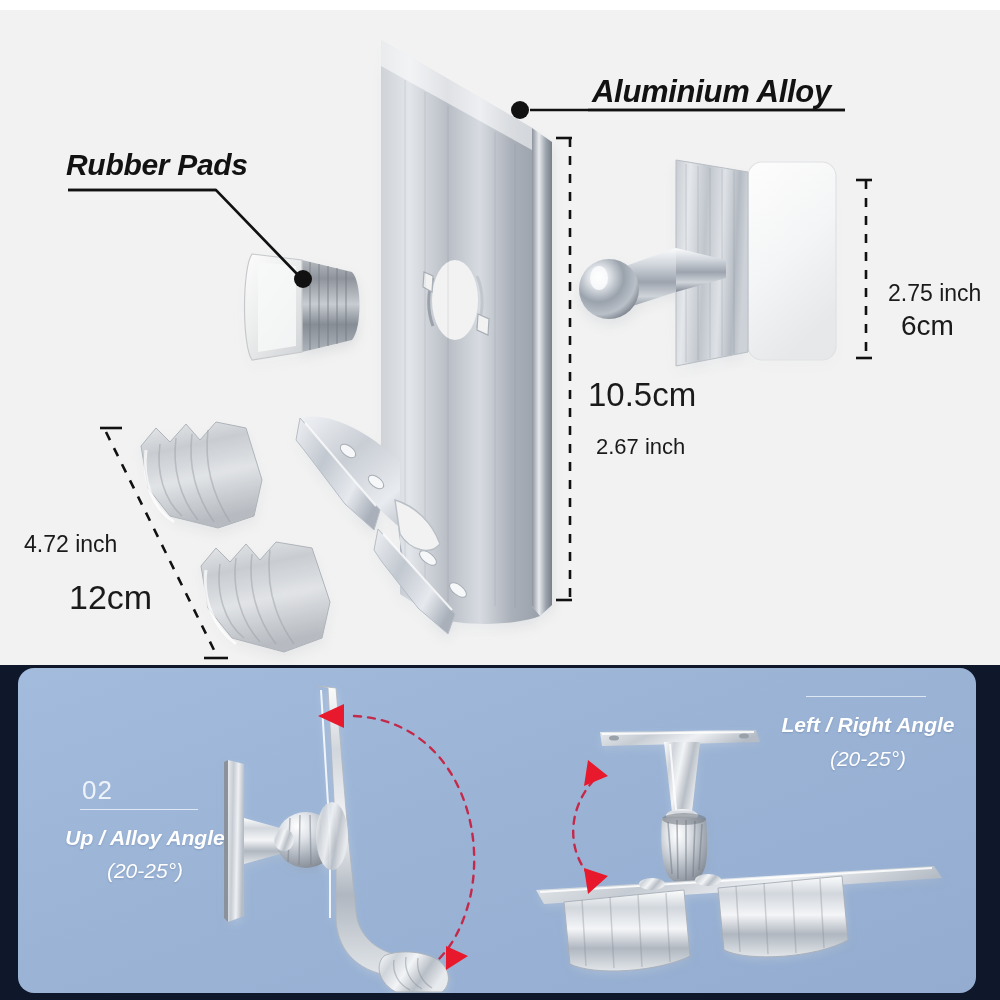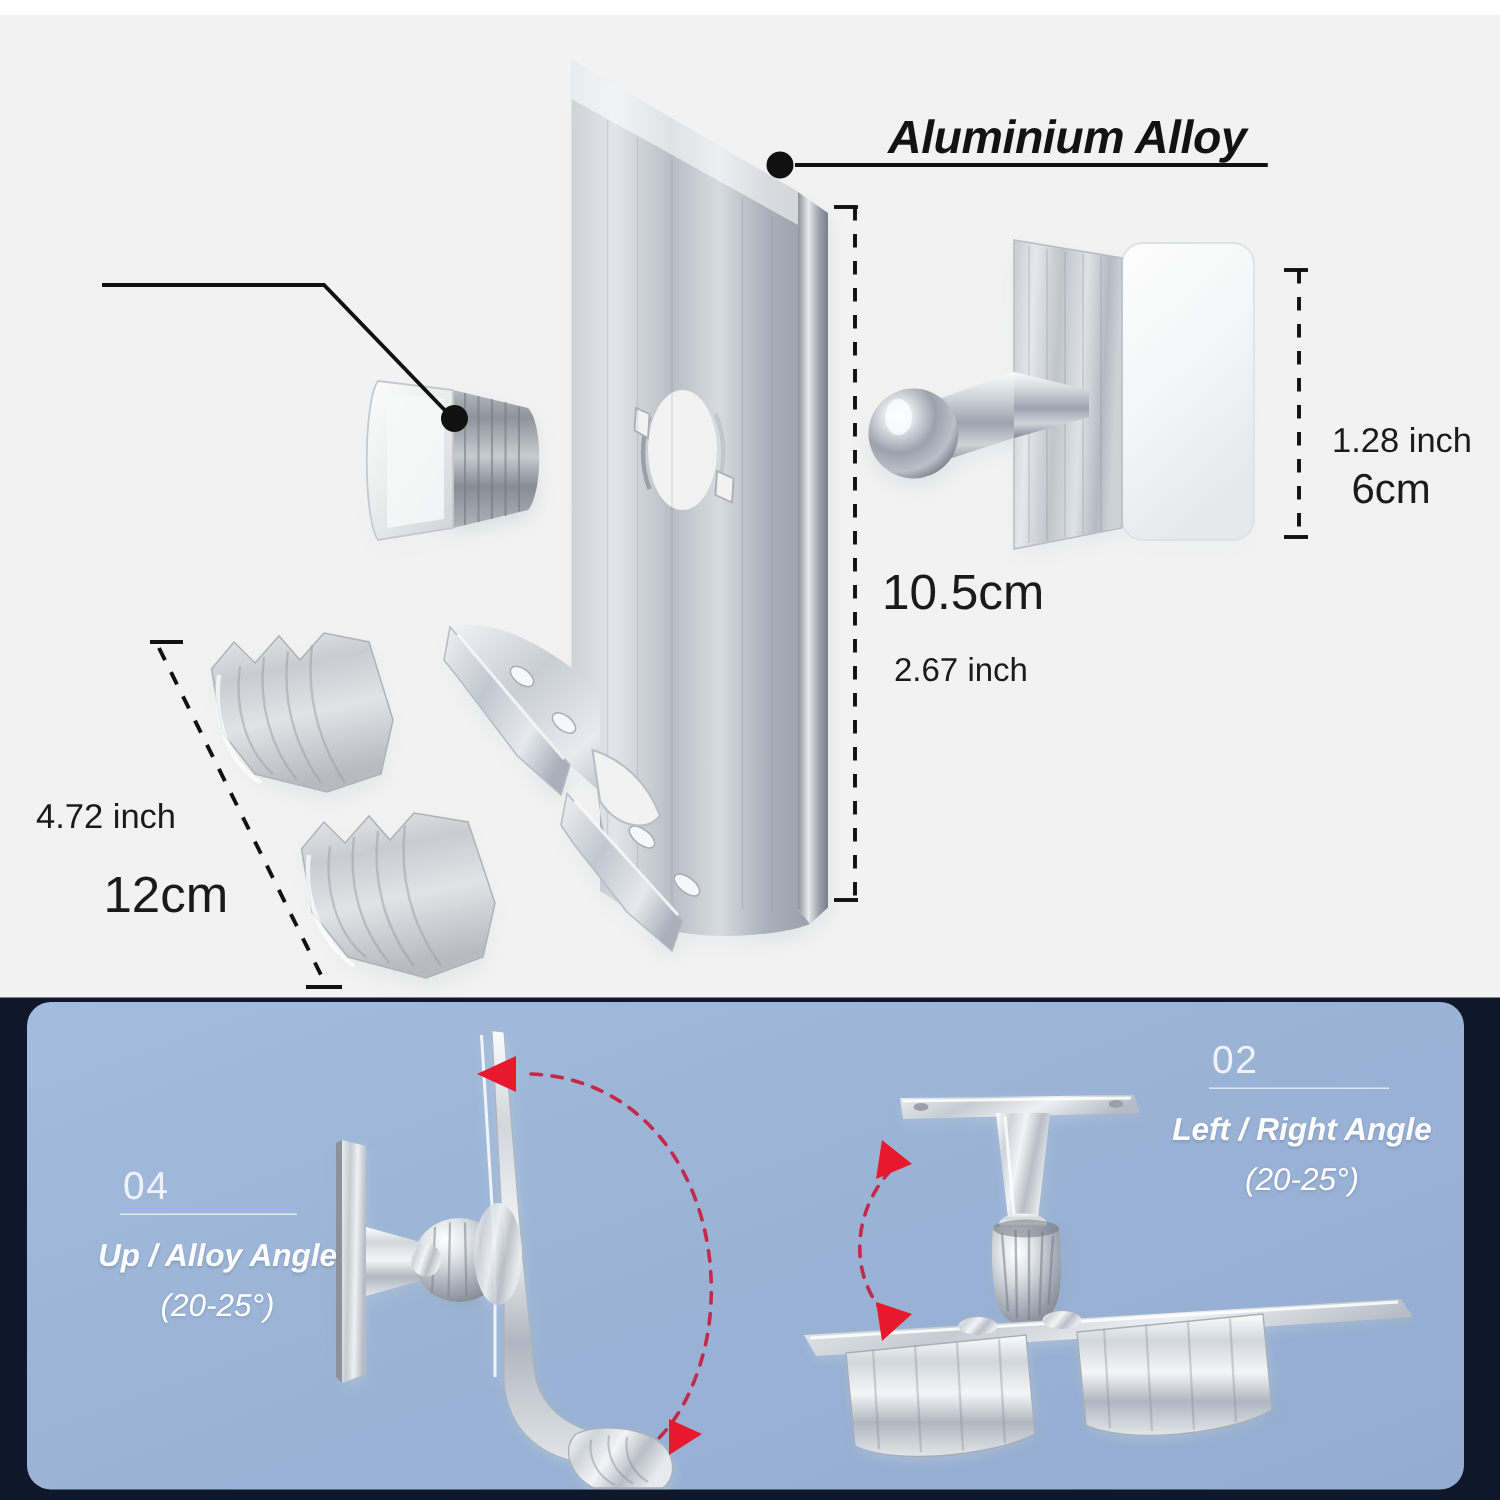--- a/index.html
+++ b/index.html
@@ -358,26 +358,27 @@
       <g stroke="#111111" stroke-width="2.6">
         <path d="M588,100 L845,100"></path>
       </g>
       <g stroke="#111111" stroke-width="2.6">
         <path d="M68,180 L216,180"></path>
       </g>
     </svg>
 
     <div class="callout-label" id="label-aluminium">Aluminium Alloy</div>
 
+    <div class="callout-label" id="label-rubber">Rubber Pads</div>
 
     <div class="dim-text" id="dim-105cm">10.5cm</div>
 
     <div class="dim-text" id="dim-413inch">2.67 inch</div>
 
-    <div class="dim-text" id="dim-236inch">1.28 inch</div>
+    <div class="dim-text" id="dim-236inch">2.75 inch</div>
 
     <div class="dim-text" id="dim-6cm">6cm</div>
 
     <div class="dim-text" id="dim-472inch">4.72 inch</div>
 
     <div class="dim-text" id="dim-12cm">12cm</div>
   </div>
 
   <div id="bottom-panel">
 
@@ -511,27 +512,26 @@
       </g>
 
       <g fill="none" stroke="#c4294a" stroke-width="2.4" stroke-dasharray="7 7" stroke-linecap="round">
         <path d="M576,112 C 550,140 548,182 572,208"></path>
       </g>
       <polygon points="570,92 590,108 566,118" fill="#e8192c"></polygon>
       <polygon points="566,200 590,208 570,226" fill="#e8192c"></polygon>
     </svg>
 
     <div class="step-block" id="step-01">
-      <div class="step-num">04</div>
+      <div class="step-num">02</div>
       <div class="step-rule"></div>
       <div class="step-title">Up / Alloy Angle</div>
       <div class="step-sub">(20-25°)</div>
     </div>
 
     <div class="step-block" id="step-02">
-      <div class="step-num">02</div>
       <div class="step-rule"></div>
       <div class="step-title">Left / Right Angle</div>
       <div class="step-sub">(20-25°)</div>
     </div>
   </div>
 
 </div>
 
 </body></html>

